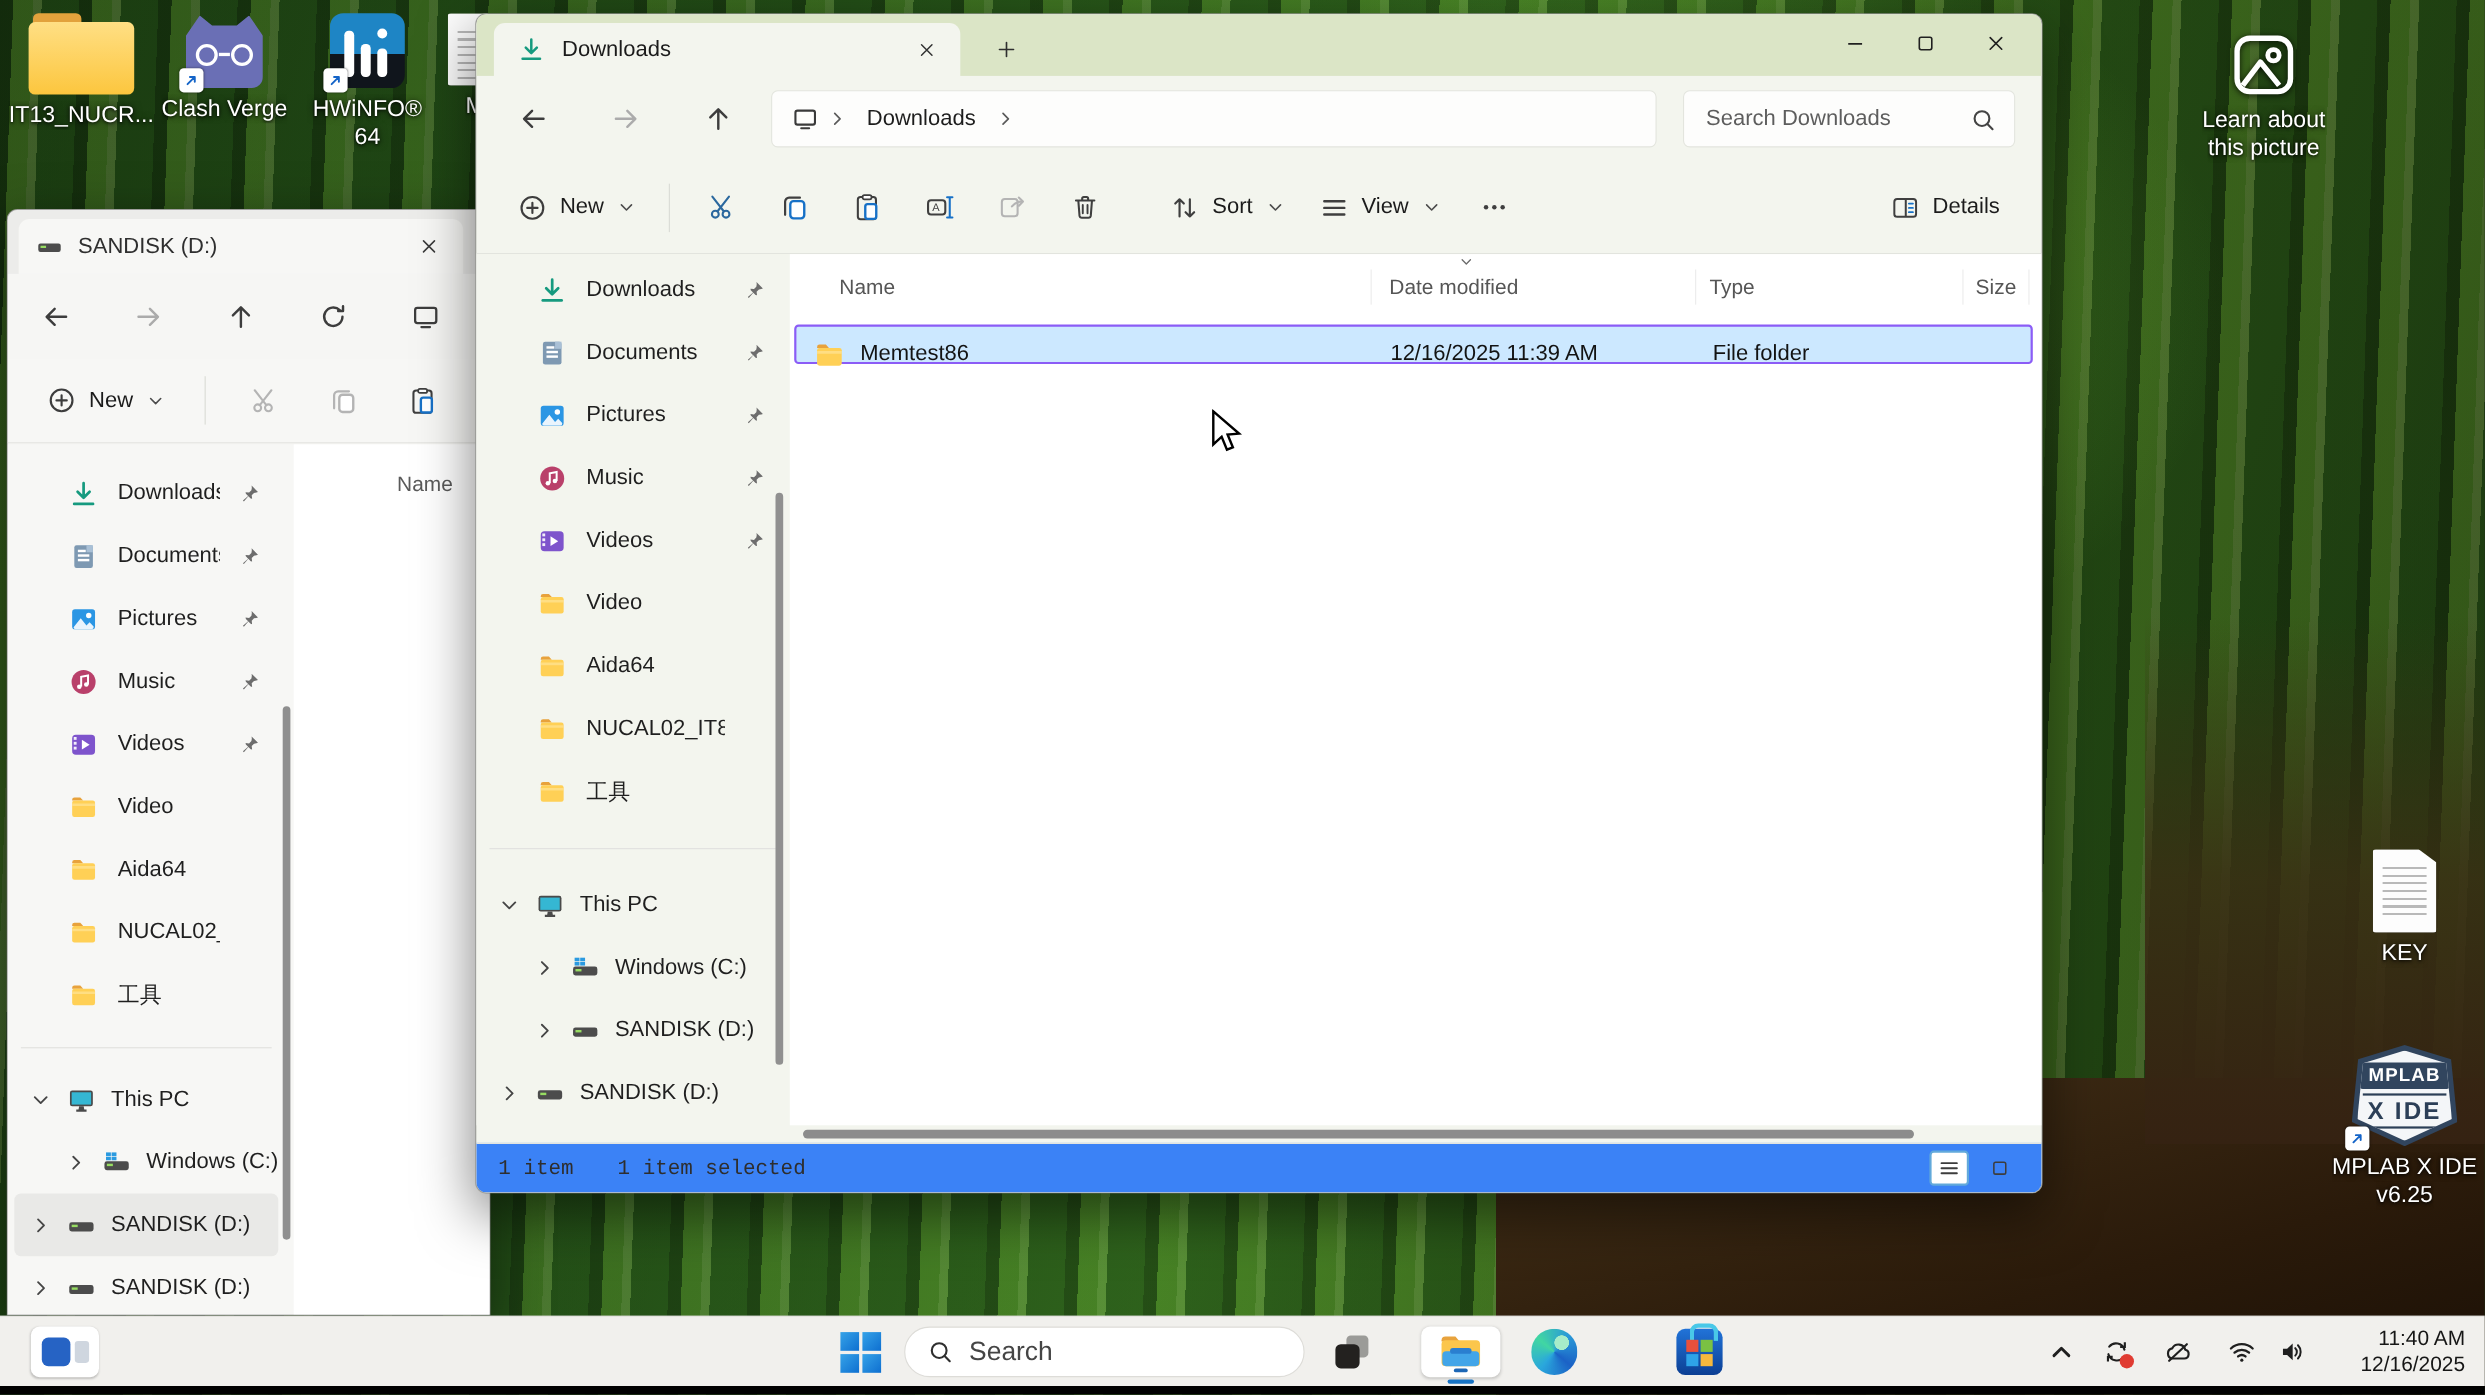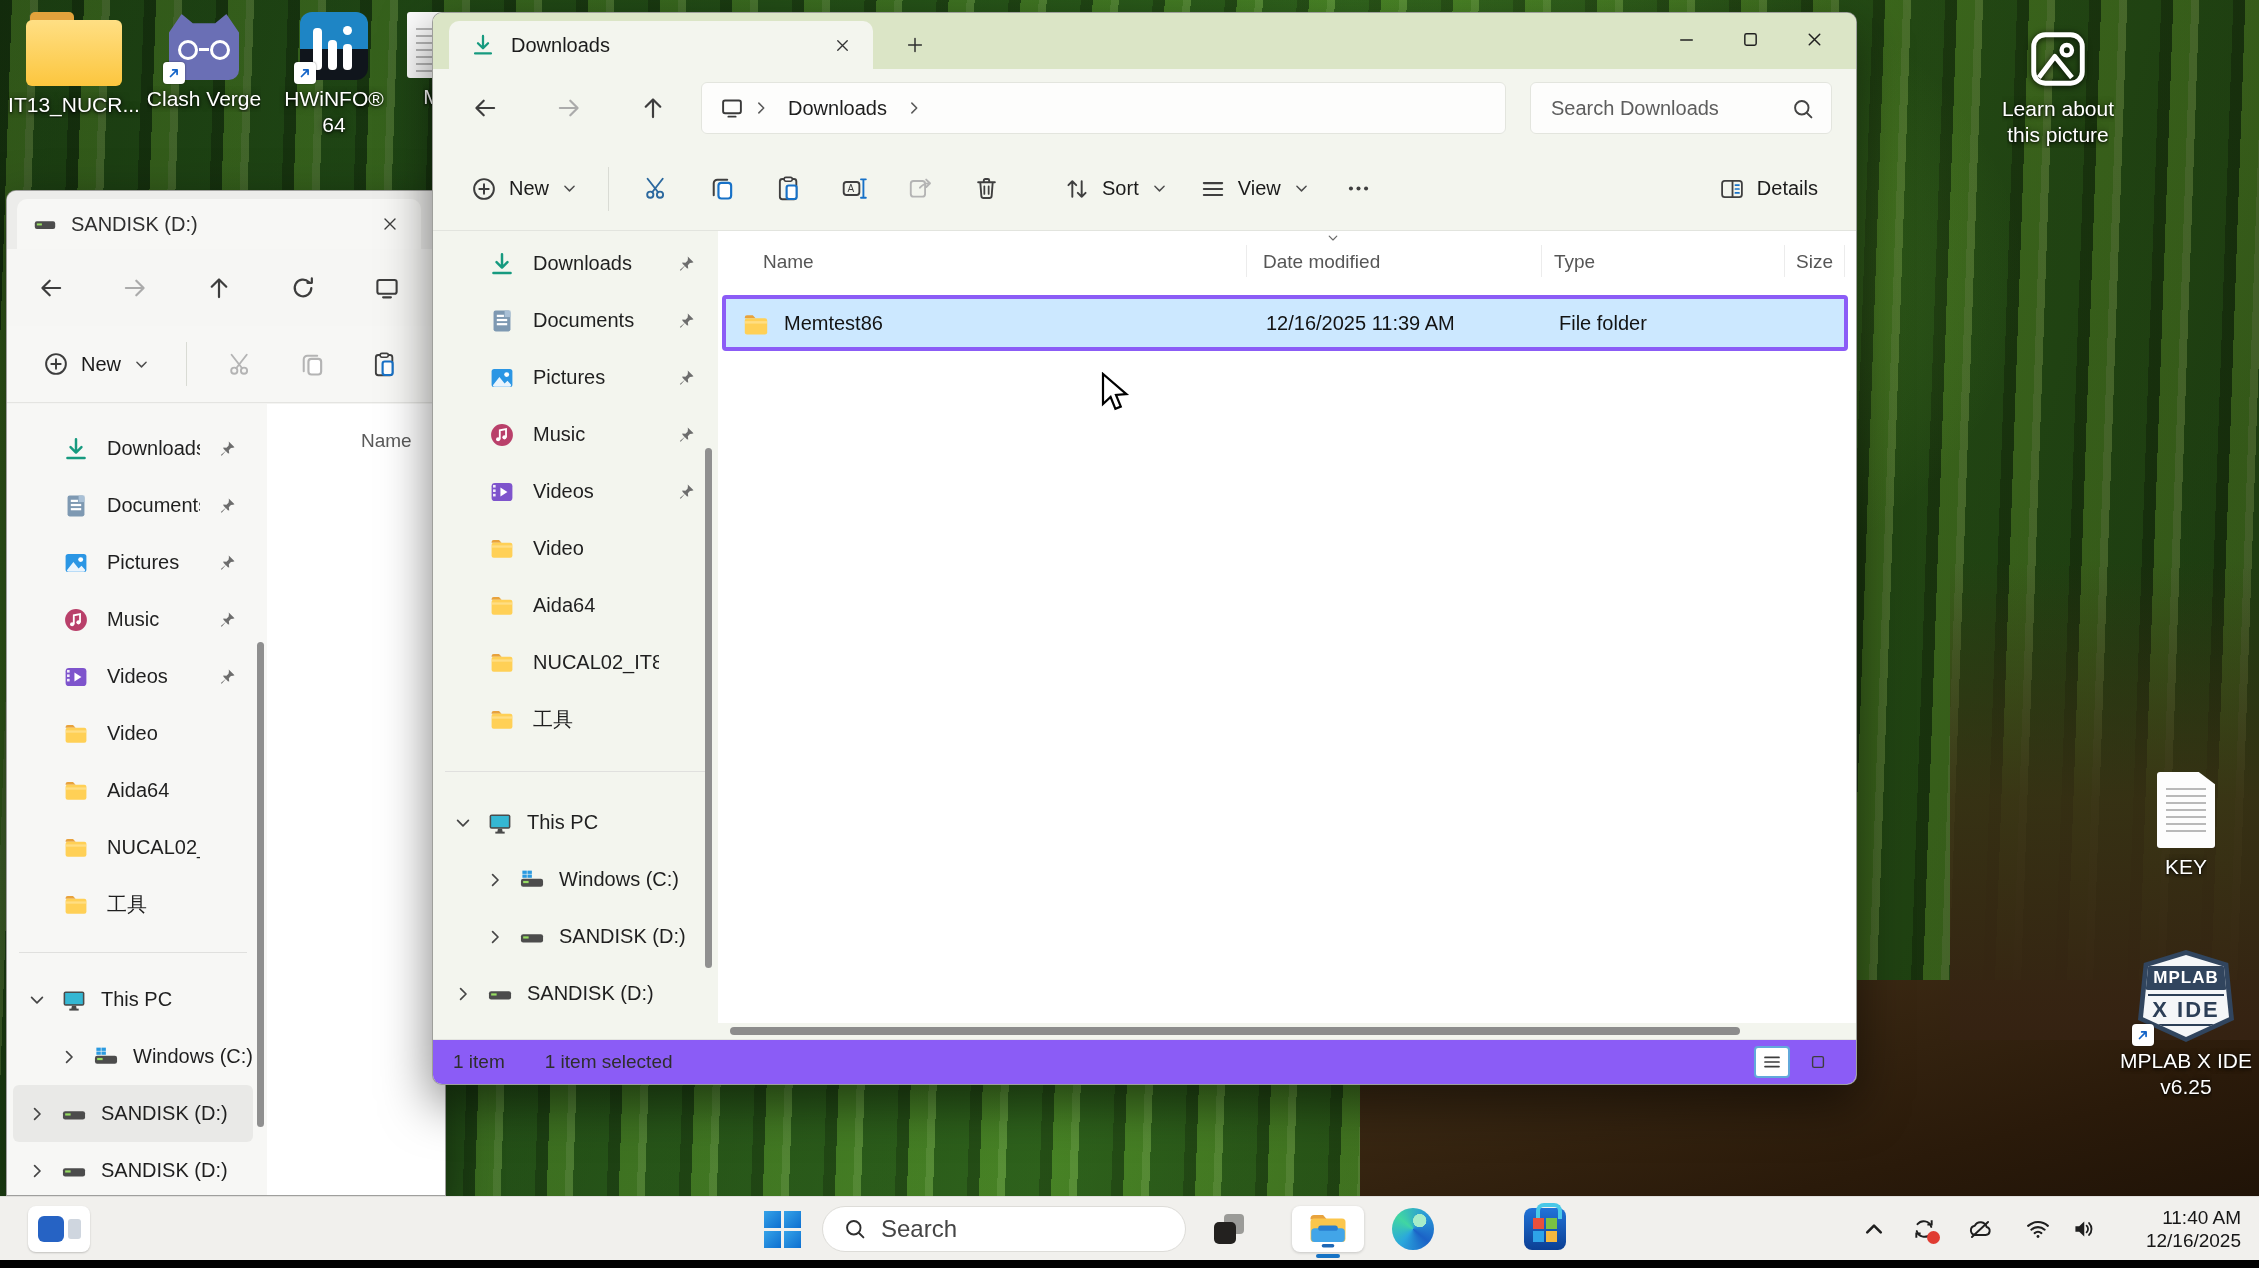--- a/index.html
+++ b/index.html
@@ -133,27 +133,27 @@
   .fg-side { position:absolute; left:0; top:0; width:285px; bottom:0; padding-top:4px; overflow:hidden; background:#f3f5ee; }
   .fg-sidethumb { position:absolute; left:272px; top:435px; width:7px; height:520px; background:#909090; border-radius:4px; z-index:2; }
   .fg-content { position:absolute; left:285px; top:0; right:0; bottom:0; background:#fff; }
   .colheads { position:relative; height:58px; display:flex; align-items:center; }
   .colheads .h { position:absolute; font-size:19px; color:#565656; top:20px; }
   .colheads .line { position:absolute; top:14px; width:1px; height:32px; background:#ececec; }
   .sortmark { position:absolute; left:606px; top:0; width:18px; height:14px; color:#6a6a6a; }
   .grouprow { display:flex; align-items:center; gap:14px; padding-left:16px; height:42px; }
   .grouprow svg { width:18px; height:18px; color:#3c3c3c; }
   .grouprow .g { font-size:20px; color:#1b1b1b; }
-  .filerow { position:relative; margin:6px 8px 0 4px; height:56px; background:var(--selection,#cce8ff); border:4px solid #8b5cf6; border-radius:4px; }
+  .filerow { position:relative; margin:6px 8px 0 4px; height:36px; background:var(--selection,#cce8ff); border:2px solid #8b5cf6; border-radius:4px; }
   .filerow .cell { position:absolute; top:13px; font-size:20px; color:#131313; white-space:nowrap; }
   .filerow svg { position:absolute; left:16px; top:12px; width:28px; height:28px; }
   .fg-hscroll { position:absolute; left:285px; right:10px; bottom:45px; height:16px; }
   .fg-hscroll .thumb { position:absolute; left:12px; top:4px; width:1010px; height:8px; background:#8c8c8c; border-radius:4px; }
-  .fg-status { position:absolute; left:0; right:0; bottom:0; height:45px; background:#8b5cf6; border-top:1px solid #e3e4df;
-    display:flex; align-items:center; padding:0 20px; gap:40px; }
+  .fg-status { position:absolute; left:0; right:0; bottom:0; height:45px; background:#3b82f6; border-top:1px solid #e3e4df;
+    display:flex; align-items:center; padding:0 20px; gap:40px;font-family:Liberation Mono, monospace; }
   .fg-status .s { font-size:19px; color:#2e2e2e; }
   .viewtoggles { margin-left:auto; display:flex; gap:10px; align-items:center; }
   .vbtn { width:36px; height:32px; display:flex; align-items:center; justify-content:center; border-radius:4px; }
   .vbtn.active { border:2px solid #62a9db; background:#fff; }
   .vbtn svg { width:20px; height:20px; color:#3d3d3d; }
   .net-peek { position:absolute; left:62px; top:1030px; width:18px; height:10px; background:#2aa7a0; border-radius:9px 9px 0 0; }
 
   
   .cursor { position:absolute; left:1100px; top:372px; z-index:20; }
 

